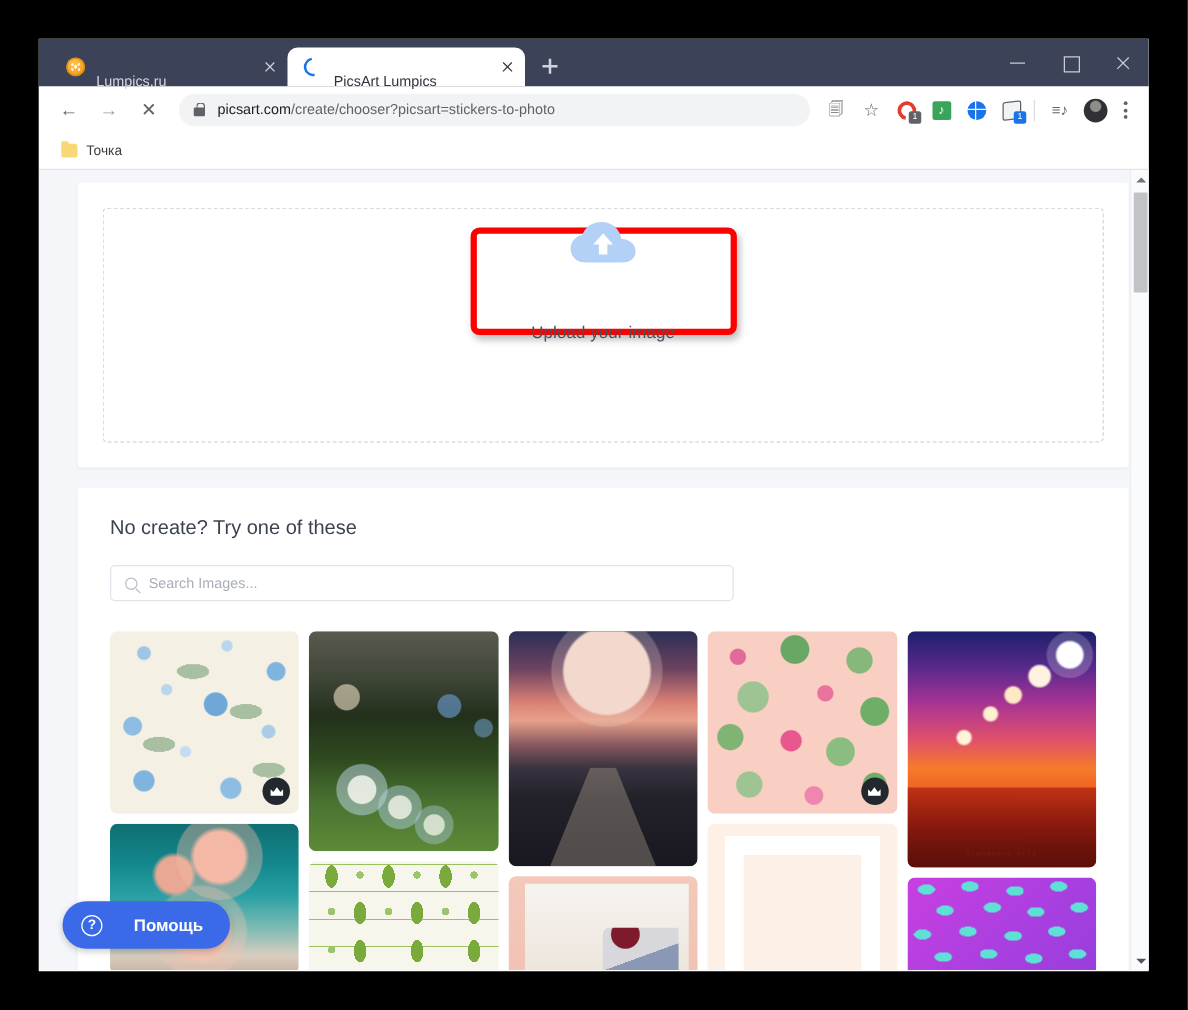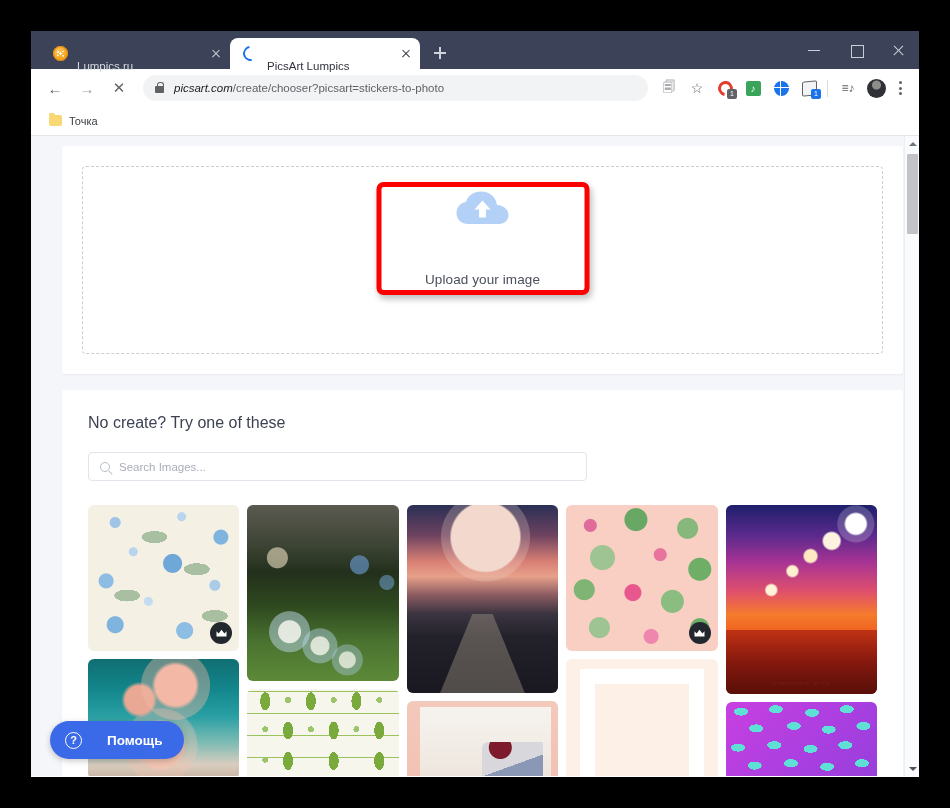--- a/index.html
+++ b/index.html
@@ -184,21 +184,21 @@
     width: 5px; height: 5px;
     border: 1.4px solid #5f6368;
     border-bottom: none;
     border-radius: 3px 3px 0 0;
   }
   .url {
     font-size: 11.5px;
     color: #202124;
     white-space: nowrap;
   }
-  .url .host { color: #202124; font-style: italic; }
+  .url .host { color: #202124; }
   .url .path { color: #5f6368; }
 
   .tb-icon {
     width: 26px; height: 26px;
     flex: 0 0 26px;
     position: relative;
     margin-left: 2px;
     display: flex; align-items: center; justify-content: center;
     font-size: 13px;
     color: #5f6368;
@@ -336,21 +336,21 @@
     border: 1px dashed #c9ced8;
     border-radius: 4px;
     display: flex; align-items: center; justify-content: center;
     position: relative;
   }
   .upload-highlight {
     position: absolute;
     left: 50%;
     transform: translateX(-50%);
     top: 15px;
-    width: 213px; height: 113px;
+    width: 213px; height: 86px;
     border: 5px solid #fd0000;
     border-radius: 7px;
     background: #ffffff;
     box-shadow: 2px 4px 6px rgba(0,0,0,.25);
     display: flex;
     flex-direction: column;
     align-items: center;
     justify-content: center;
     gap: 36px;
   }

